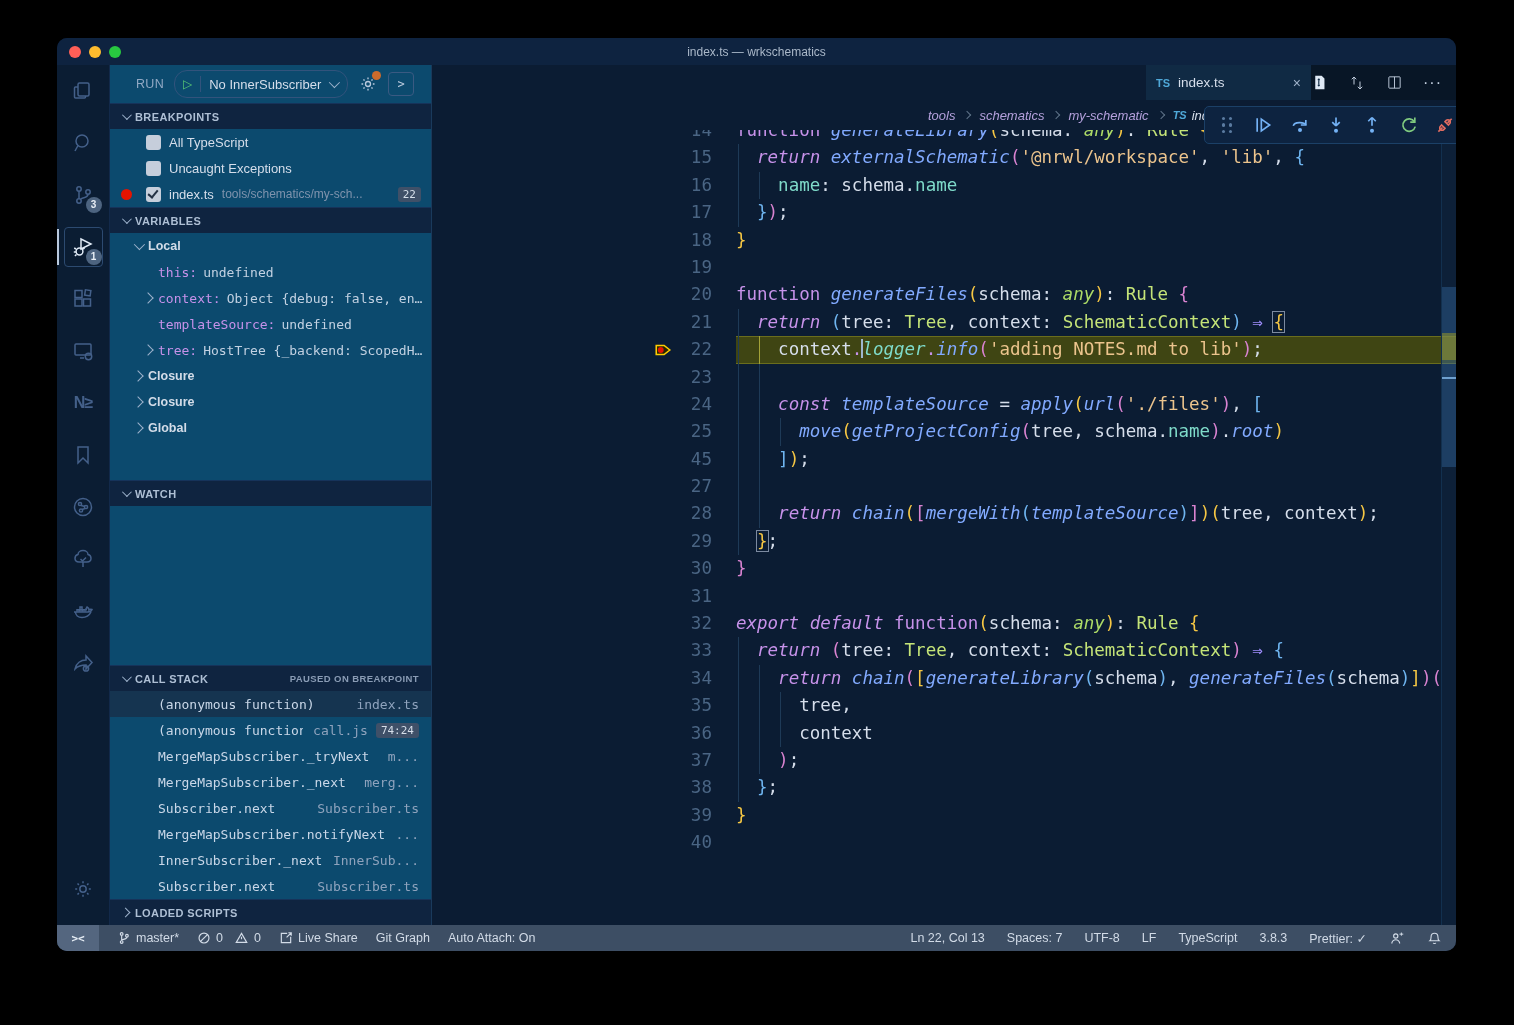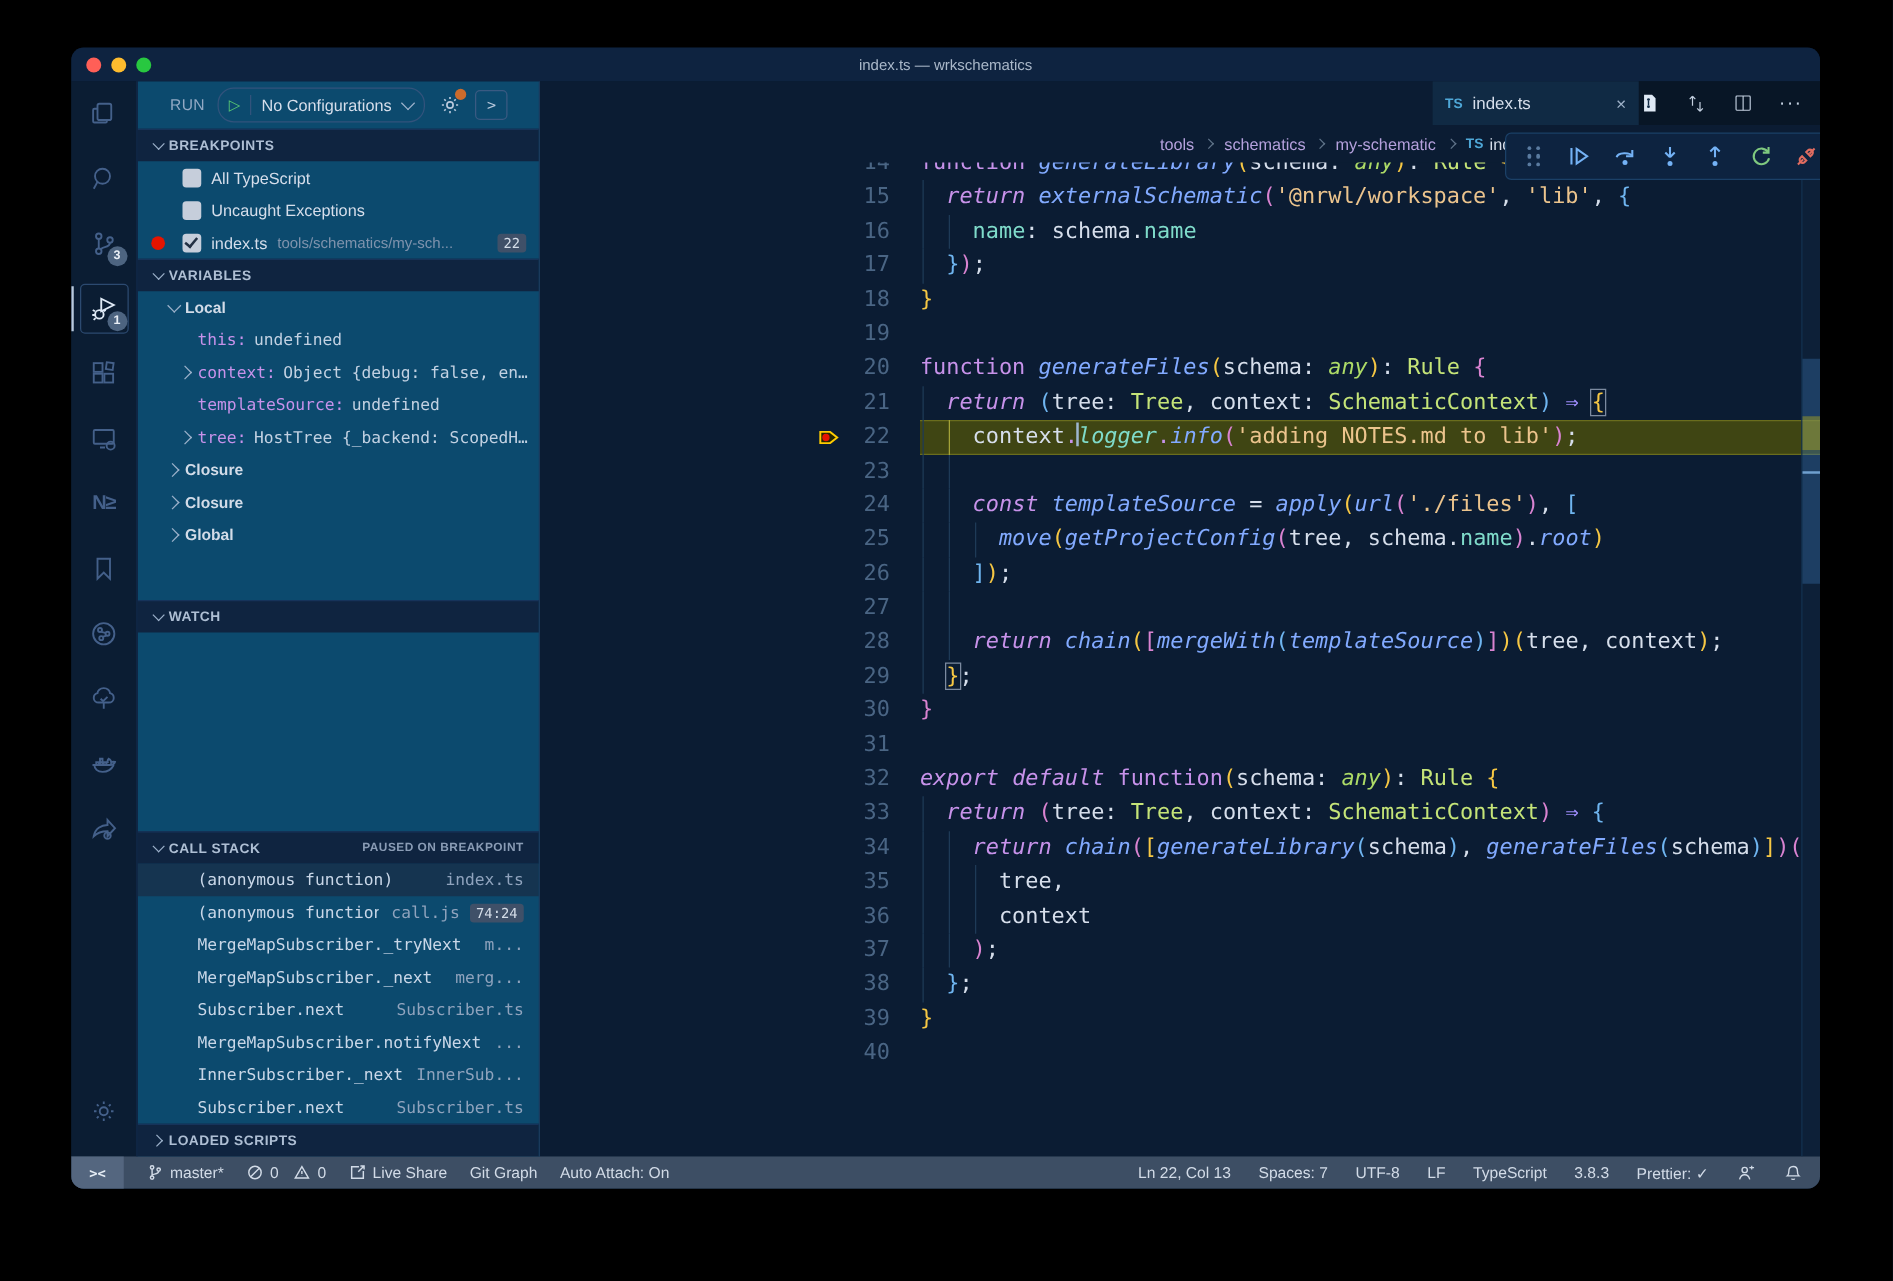--- a/index.html
+++ b/index.html
@@ -66,21 +66,21 @@
   .watch-body{flex:1;}
   
   .editor{flex:1;display:flex;flex-direction:column;background:#0b1c33;position:relative;min-width:0;align-items:flex-end;}
   .tabbar{height:35px;background:#081626;display:flex;align-items:stretch;flex:none;}
   .tab{width:145px;background:#102a44;display:flex;align-items:center;padding:0 10px;gap:8px;font-size:13.5px;color:#d6deeb;}
   .ts-badge{color:#4fa8d8;font-weight:bold;font-size:11px;}
   .tab .close{margin-left:auto;color:#9fb2c9;font-size:14px;}
   .tab-actions{margin-left:auto;display:flex;align-items:center;gap:20px;padding-right:14px;color:#c3d0e0;}
   .tab-actions svg{stroke:#c3d0e0;fill:none;stroke-width:1.3;}
   .breadcrumbs{height:30px;display:flex;align-items:center;padding-left:32px;gap:7px;font-size:13px;color:#9fb0c8;flex:none;background:#0b1c33;}
-  .bc-item{display:flex;align-items:center;gap:5px;}
+  .bc-item{display:flex;align-items:center;gap:5px;font-style:italic;}
   .bc-sep{width:5px;height:5px;border-right:1.2px solid #5f7389;border-bottom:1.2px solid #5f7389;transform:rotate(-45deg);margin:0 2px;}
   .bc-purple{color:#b5a1dd;}
   .bc-file{color:#d6deeb;}
   .cube{width:11px;height:11px;}
   
   .code-wrap{flex:1;overflow:hidden;position:relative;}
   .lines{margin-top:-13px;font-family:"DejaVu Sans Mono",monospace;font-size:17.5px;}
   .line{display:flex;height:27.4px;line-height:27.4px;white-space:pre;position:relative;}
   .gut{width:92px;flex:none;position:relative;color:#4a6584;}
   .gut .num{position:absolute;right:24px;}
@@ -232,21 +232,21 @@
           </svg>
       </div>
     </div>
 
     <div class="sidebar">
       <div class="run-toolbar">
         <span class="run-label">RUN</span>
         <div class="run-pill">
           <span class="play">▷</span>
           <span class="sep"></span>
-          <span class="cfg">No Configurations</span>
+          <span class="cfg">No InnerSubscriber</span>
           <span class="chev down"></span>
         </div>
         <div class="gear-wrap">
           <svg width="20" height="20" viewBox="0 0 24 24" style="stroke:#b9c9dd;fill:none;stroke-width:1.6">
               <circle cx="12" cy="12" r="3"></circle>
               <path d="M12 4.2 v2 M12 17.8 v2 M4.2 12 h2 M17.8 12 h2 M6.5 6.5 l1.4 1.4 M16.1 16.1 l1.4 1.4 M17.5 6.5 l-1.4 1.4 M7.9 16.1 l-1.4 1.4"></path>
             </svg>
           <span class="dot"></span>
         </div>
         <div class="console-btn">&gt;</div>
@@ -469,21 +469,21 @@
             <div class="line"><div class="gut"><span class="num">19</span></div><div class="txt"></div></div>
             <div class="line"><div class="gut"><span class="num">20</span></div><div class="txt"><span class="kwu">function</span><span class="pu"> </span><span class="fn">generateFiles</span><span class="bg">(</span><span class="vr">schema</span><span class="pu">: </span><span class="an">any</span><span class="bg">)</span><span class="pu">: </span><span class="ty">Rule</span><span class="pu"> </span><span class="bp">{</span></div></div>
             <div class="line"><div class="gut"><span class="num">21</span></div><div class="txt"><span class="guide" style="left: 2px;"></span><span class="pu">  </span><span class="kw">return</span><span class="pu"> </span><span class="bb">(</span><span class="vr">tree</span><span class="pu">: </span><span class="ty">Tree</span><span class="pu">, </span><span class="vr">context</span><span class="pu">: </span><span class="ty">SchematicContext</span><span class="bb">)</span><span class="pu"> </span><span class="ar">⇒</span><span class="pu"> </span><span class="bx">{</span></div></div>
             <div class="line hl"><div class="gut"><span class="num">22</span><svg width="18" height="18" viewBox="0 0 16 16">
                   <path d="M2 4 h7 l5 4 -5 4 h-7 z" fill="#262600" stroke="#ffcc00" stroke-width="1.4"></path>
                   <circle cx="6" cy="8" r="2.6" fill="#e51400"></circle>
                 </svg></div><div class="txt"><span class="guide" style="left: 2px;"></span><span class="guide ag" style="left: 23.1px;"></span><span class="pu">    </span><span class="vr">context</span><span class="dt">.</span><span class="cursor"></span><span class="tl">logger</span><span class="dt">.</span><span class="fn">info</span><span class="bp">(</span><span class="st">'adding NOTES.md to lib'</span><span class="bp">)</span><span class="pu">;</span></div></div>
             <div class="line"><div class="gut"><span class="num">23</span></div><div class="txt"><span class="guide" style="left: 2px;"></span><span class="guide" style="left: 23.1px;"></span></div></div>
             <div class="line"><div class="gut"><span class="num">24</span></div><div class="txt"><span class="guide" style="left: 2px;"></span><span class="guide" style="left: 23.1px;"></span><span class="pu">    </span><span class="kw">const</span><span class="pu"> </span><span class="fn">templateSource</span><span class="pu"> = </span><span class="fn">apply</span><span class="bg">(</span><span class="fn">url</span><span class="bp">(</span><span class="st">'./files'</span><span class="bp">)</span><span class="pu">, </span><span class="bb">[</span></div></div>
             <div class="line"><div class="gut"><span class="num">25</span></div><div class="txt"><span class="guide" style="left: 2px;"></span><span class="guide" style="left: 23.1px;"></span><span class="guide" style="left: 44.2px;"></span><span class="pu">      </span><span class="fn">move</span><span class="bg">(</span><span class="fn">getProjectConfig</span><span class="bp">(</span><span class="vr">tree</span><span class="pu">, </span><span class="vr">schema</span><span class="pu">.</span><span class="tp">name</span><span class="bp">)</span><span class="pu">.</span><span class="fn">root</span><span class="bg">)</span></div></div>
-            <div class="line"><div class="gut"><span class="num">26</span></div><div class="txt"><span class="guide" style="left: 2px;"></span><span class="guide" style="left: 23.1px;"></span><span class="pu">    </span><span class="bb">]</span><span class="bg">)</span><span class="pu">;</span></div></div>
+            <div class="line"><div class="gut"><span class="num">45</span></div><div class="txt"><span class="guide" style="left: 2px;"></span><span class="guide" style="left: 23.1px;"></span><span class="pu">    </span><span class="bb">]</span><span class="bg">)</span><span class="pu">;</span></div></div>
             <div class="line"><div class="gut"><span class="num">27</span></div><div class="txt"><span class="guide" style="left: 2px;"></span><span class="guide" style="left: 23.1px;"></span></div></div>
             <div class="line"><div class="gut"><span class="num">28</span></div><div class="txt"><span class="guide" style="left: 2px;"></span><span class="guide" style="left: 23.1px;"></span><span class="pu">    </span><span class="kw">return</span><span class="pu"> </span><span class="fn">chain</span><span class="bg">(</span><span class="bp">[</span><span class="fn">mergeWith</span><span class="bb">(</span><span class="fn">templateSource</span><span class="bb">)</span><span class="bp">]</span><span class="bg">)</span><span class="bg">(</span><span class="vr">tree</span><span class="pu">, </span><span class="vr">context</span><span class="bg">)</span><span class="pu">;</span></div></div>
             <div class="line"><div class="gut"><span class="num">29</span></div><div class="txt"><span class="guide" style="left: 2px;"></span><span class="pu">  </span><span class="bx">}</span><span class="pu">;</span></div></div>
             <div class="line"><div class="gut"><span class="num">30</span></div><div class="txt"><span class="bp">}</span></div></div>
             <div class="line"><div class="gut"><span class="num">31</span></div><div class="txt"></div></div>
             <div class="line"><div class="gut"><span class="num">32</span></div><div class="txt"><span class="kw">export</span><span class="pu"> </span><span class="kw">default</span><span class="pu"> </span><span class="kwu">function</span><span class="bg">(</span><span class="vr">schema</span><span class="pu">: </span><span class="an">any</span><span class="bg">)</span><span class="pu">: </span><span class="ty">Rule</span><span class="pu"> </span><span class="bg">{</span></div></div>
             <div class="line"><div class="gut"><span class="num">33</span></div><div class="txt"><span class="guide" style="left: 2px;"></span><span class="pu">  </span><span class="kw">return</span><span class="pu"> </span><span class="bp">(</span><span class="vr">tree</span><span class="pu">: </span><span class="ty">Tree</span><span class="pu">, </span><span class="vr">context</span><span class="pu">: </span><span class="ty">SchematicContext</span><span class="bp">)</span><span class="pu"> </span><span class="ar">⇒</span><span class="pu"> </span><span class="bb">{</span></div></div>
             <div class="line"><div class="gut"><span class="num">34</span></div><div class="txt"><span class="guide" style="left: 2px;"></span><span class="guide" style="left: 23.1px;"></span><span class="pu">    </span><span class="kw">return</span><span class="pu"> </span><span class="fn">chain</span><span class="bp">(</span><span class="bg">[</span><span class="fn">generateLibrary</span><span class="bb">(</span><span class="vr">schema</span><span class="bb">)</span><span class="pu">, </span><span class="fn">generateFiles</span><span class="bb">(</span><span class="vr">schema</span><span class="bb">)</span><span class="bg">]</span><span class="bp">)</span><span class="bp">(</span></div></div>
             <div class="line"><div class="gut"><span class="num">35</span></div><div class="txt"><span class="guide" style="left: 2px;"></span><span class="guide" style="left: 23.1px;"></span><span class="guide" style="left: 44.2px;"></span><span class="pu">      </span><span class="vr">tree</span><span class="pu">,</span></div></div>
             <div class="line"><div class="gut"><span class="num">36</span></div><div class="txt"><span class="guide" style="left: 2px;"></span><span class="guide" style="left: 23.1px;"></span><span class="guide" style="left: 44.2px;"></span><span class="pu">      </span><span class="vr">context</span></div></div>

